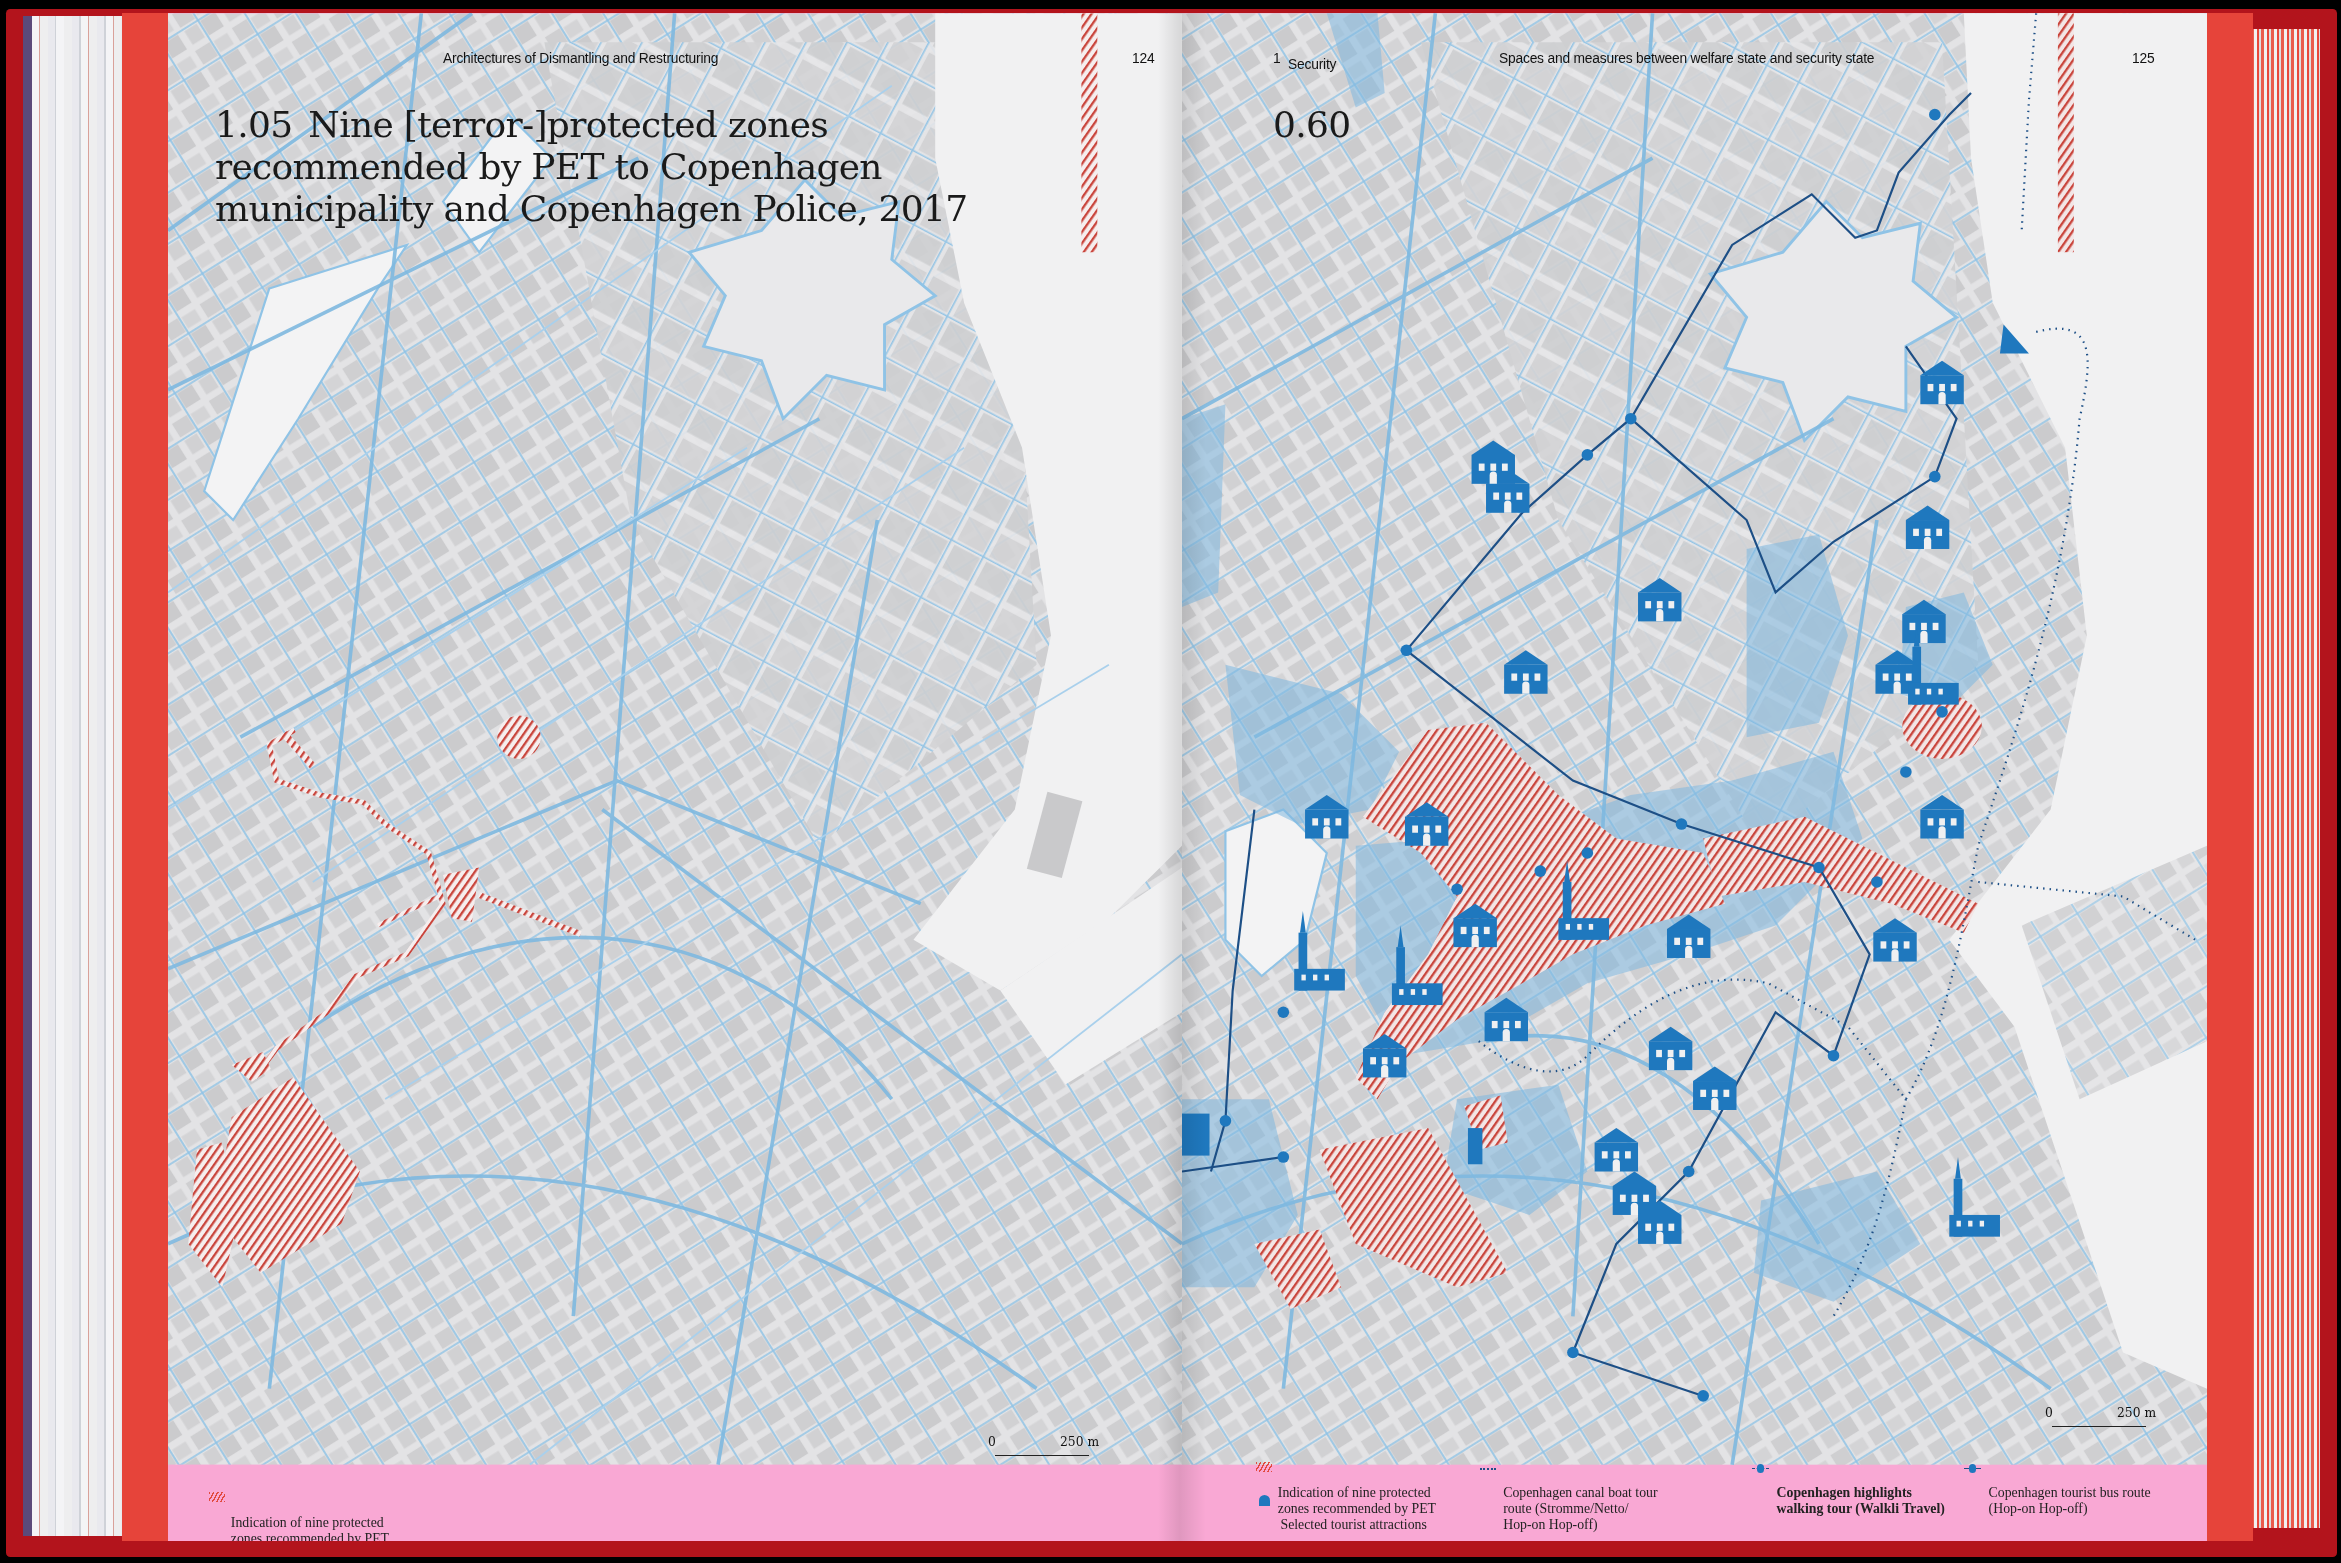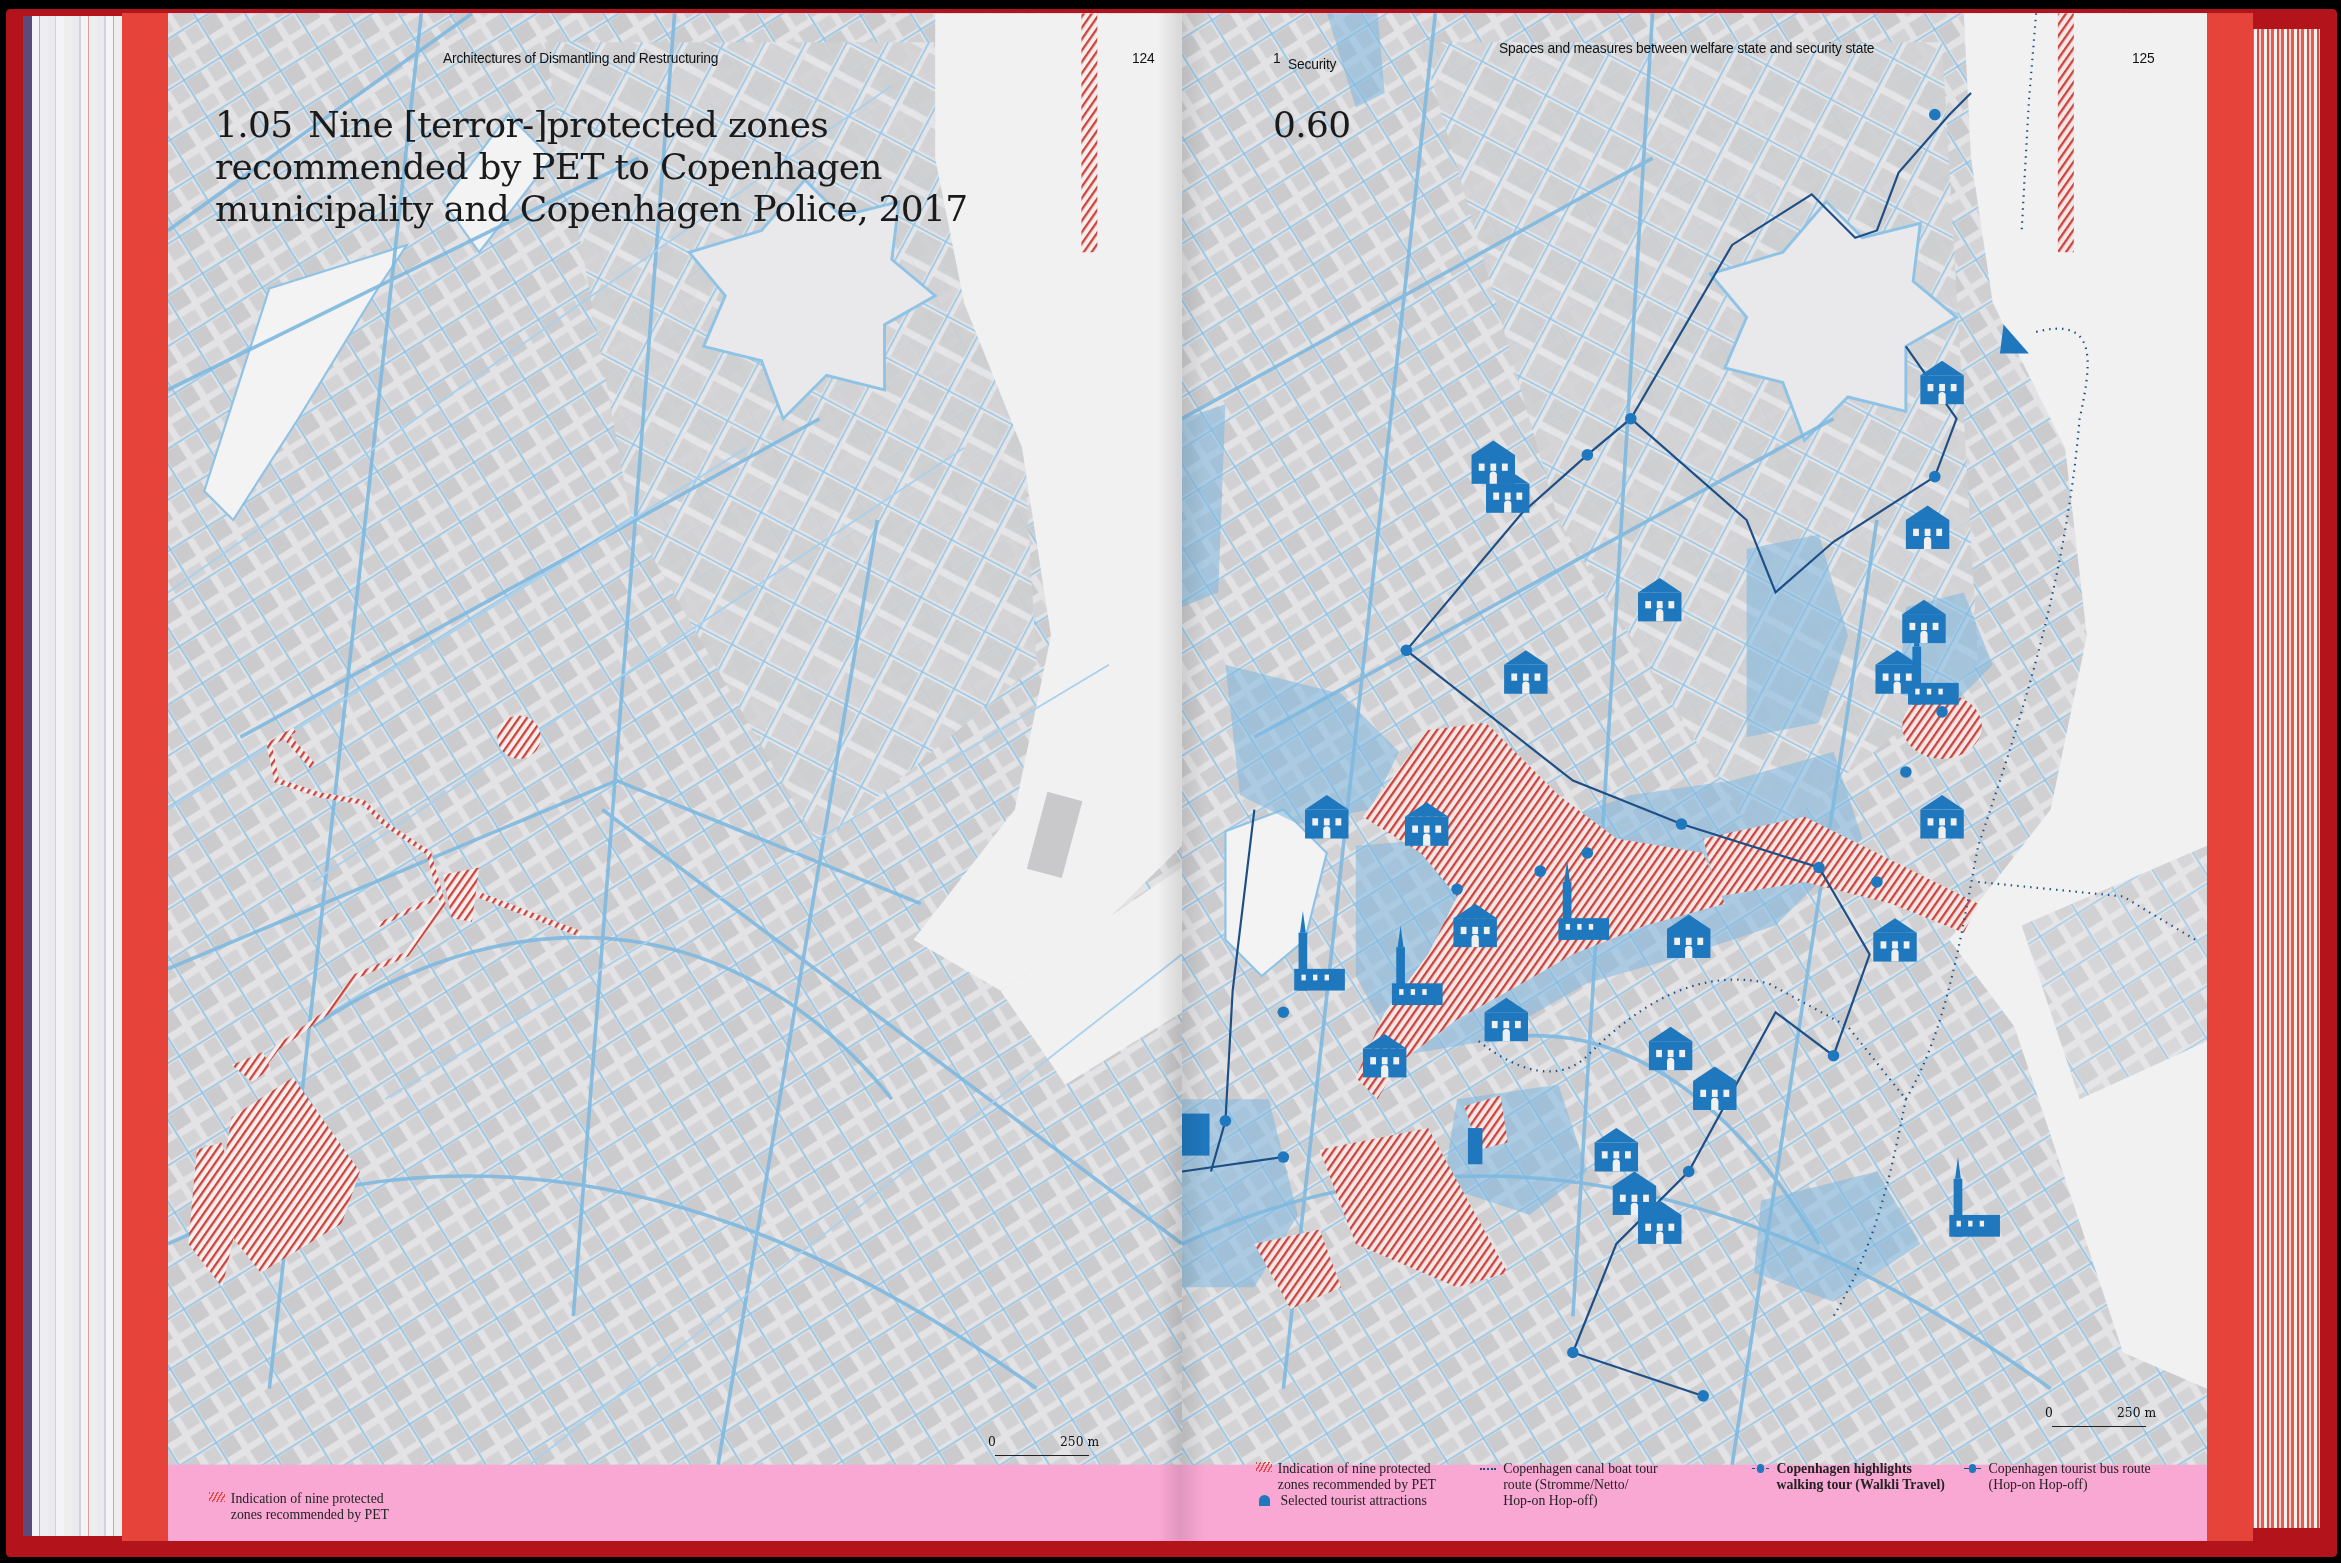--- a/index.html
+++ b/index.html
@@ -19,21 +19,21 @@
   .map{position:absolute;left:46px;top:0;}
   .page-right .map{left:0;}
   .gutter{position:absolute;left:1158px;top:13px;width:48px;height:1528px;background:linear-gradient(90deg,rgba(0,0,0,0) 0,rgba(0,0,0,.10) 45%,rgba(0,0,0,0) 100%);pointer-events:none;}
   .running-head{position:absolute;font-size:13.8px;color:#111;letter-spacing:-0.2px;font-family:"Liberation Sans",sans-serif;}
   .fig-title{position:absolute;font-family:"DejaVu Serif","Liberation Serif",serif;color:#1a1a1a;font-size:36px;line-height:42px;letter-spacing:-0.7px;}
   .fig-title .num{margin-right:16px;}
   .legend{position:absolute;font-family:"Liberation Serif",serif;font-size:13.8px;line-height:16px;color:#222;}
   .legend .swatch-hatch{display:inline-block;width:16px;height:10px;margin-right:5.8px;vertical-align:0.7px;
     background:repeating-linear-gradient(120deg,#e24a3f 0 1.4px,transparent 1.4px 3.6px);}
   .legend .item{position:absolute;}
-  .legend .txt{display:inline-block;vertical-align:top;}
+  .legend .txt{display:inline-block;vertical-align:top;margin-top:24px;}
   .scale{position:absolute;font-family:"DejaVu Serif",serif;font-size:12.3px;color:#111;}
   .scale .bar{position:absolute;left:7.2px;top:20px;width:94px;height:1.4px;background:#222;}
   .scale .zero{position:absolute;left:0;top:0;}
   .scale .dist{position:absolute;left:72px;top:0;white-space:nowrap;}
 </style>
 </head>
 <body>
 
 <div class="cover">
   <div class="cover-red"></div>
@@ -285,21 +285,21 @@
       <use href="#tower" x="1060" y="1580"></use>
       <rect x="0" y="1520" width="38" height="58" fill="#1f78be"></rect>
       <rect x="395" y="1540" width="20" height="50" fill="#1f78be"></rect>
       <polygon points="1135,430 1170,470 1130,470" fill="#1f78be"></polygon>
     </g>
   </svg>
   <div class="red-band-right"></div>
 
   <div class="running-head" style="left:91px;top:38px;">1</div>
   <div class="running-head" style="left:106px;top:44px;">Security</div>
-  <div class="running-head" style="left:317px;top:28px;text-align:right;">Spaces and measures between welfare state and security state</div>
+  <div class="running-head" style="left:317px;top:38px;text-align:right;">Spaces and measures between welfare state and security state</div>
   <div class="running-head" style="left:950px;top:38px;">125</div>
 
   <div class="fig-title" style="left:91px;top:91px;">
     <span>0.60</span>
   </div>
 
   <div class="scale" style="left:863px;top:1393px;width:116px;height:29px;">
     <span class="zero">0</span>
     <span class="dist">250 m</span>
     <div class="bar"></div>

